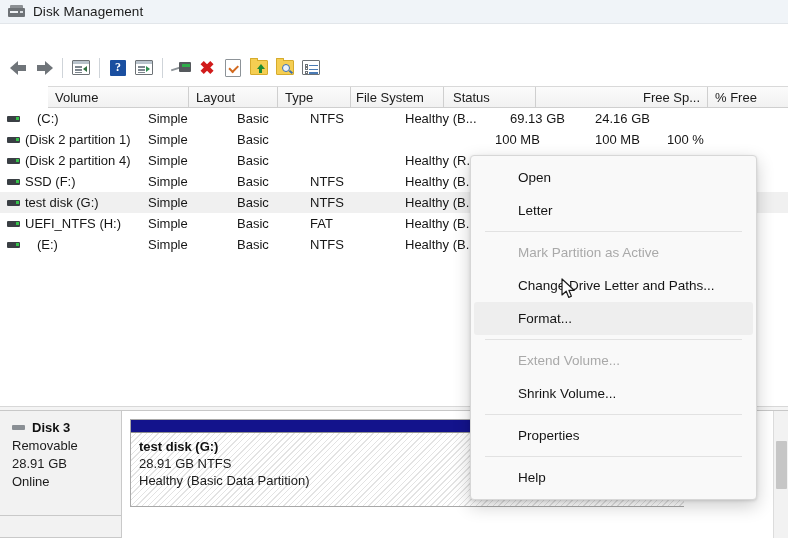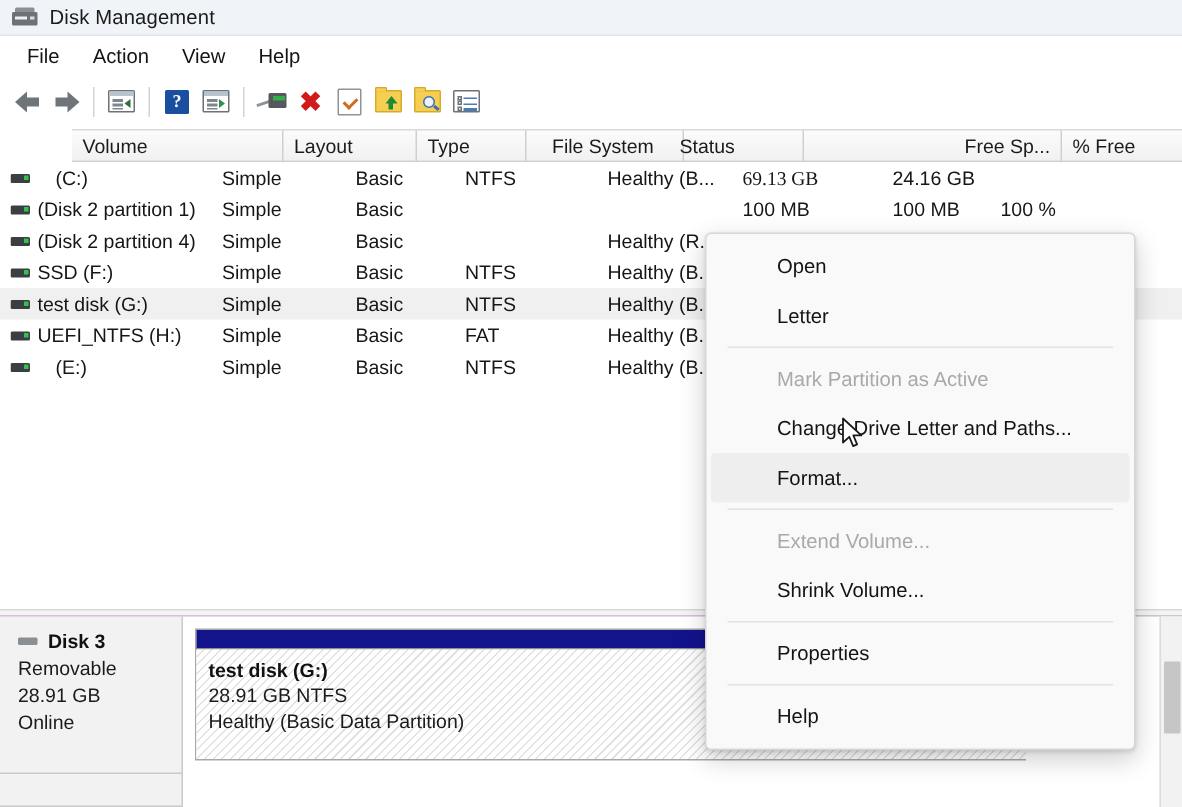--- a/index.html
+++ b/index.html
@@ -152,21 +152,21 @@
   
   .splitter {
     position: absolute; left: 0; top: 406px; width: 788px; height: 5px;
     background: #f4f4f4; border-top: 1px solid #d8d8d8; border-bottom: 1px solid #c8c8c8;
     cursor: ns-resize;
   }
 
   
   .diskpane {
     position: absolute; left: 0; top: 411px; width: 684px; height: 127px;
-    background: #f0abfc; overflow: hidden;
+    background: #a21caf; overflow: hidden;
   }
   .diskrow {
     position: relative; width: 788px; height: 105px;
     display: flex;
     border-bottom: 1px solid #c9c9c9;
   }
   .diskinfo {
     width: 122px; flex: 0 0 122px; height: 105px;
     background: #f2f2f2; border: 1px solid #c9c9c9; border-left: none; border-top: none;
     padding: 9px 0 0 12px;
@@ -236,26 +236,20 @@
   <div class="titlebar">
     <span class="ico-disk-title">
       <span class="top"></span>
         <span class="body"></span>
         <span class="slot"></span>
         <span class="led"></span>
     </span>
     <span class="title-text">Disk Management</span>
   </div>
 
-  <div class="menubar">
-    <div class="mi">File</div>
-    <div class="mi">Action</div>
-    <div class="mi">View</div>
-    <div class="mi">Help</div>
-  </div>
 
   <div class="toolbar">
     <div class="tb-btn">
       <span class="arrow left">
           <i class="head"></i>
           <i class="shaft"></i>
         </span>
     </div>
     <div class="tb-btn">
       <span class="arrow right">
@@ -327,38 +321,38 @@
         <i class="bx" style="top:10.3px"></i>
           <i class="ln" style="top:11.4px"></i>
       </span>
     </div>
   </div>
 
   <div class="colheader" id="colheader">
       <div class="cell" style="left: 0px; width: 141px;">Volume</div>
       <div class="cell" style="left: 141px; width: 89px;">Layout</div>
       <div class="cell" style="left: 230px; width: 73px;">Type</div>
-      <div class="cell" style="left: 313px; width: 95px;">File System</div>
+      <div class="cell" style="left: 301px; width: 95px;">File System</div>
       <div class="cell" style="left: 398px; width: 90px;">Status</div>
       <div class="cell" style="left: 588px; width: 72px;">Free Sp...</div>
       <div class="cell" style="left: 660px; width: 118px;">% Free</div>
       <div class="cell" style="left: 778px; width: 10px;"></div>
     </div>
 
   <div class="listbody" id="listbody">
       <div class="vrow">
         <div class="c" style="left: 7px; width: 133px;">
           <span class="vol-icon"></span>
           <span style="margin-left: 12px;">(C:)</span>
         </div>
         <div class="c" style="left: 148px; width: 81px;">Simple</div>
         <div class="c" style="left: 237px; width: 65px;">Basic</div>
         <div class="c" style="left: 310px; width: 87px;">NTFS</div>
         <div class="c" style="left: 405px; width: 82px;">Healthy (B...</div>
-        <div class="c" style="left: 495px; width: 92px; font-family: Liberation Serif, serif;">69.13 GB</div>
+        <div class="c" style="left: 510px; width: 92px;">69.13 GB</div>
         <div class="c" style="left: 595px; width: 64px;">24.16 GB</div>
       </div>
       <div class="vrow">
         <div class="c" style="left: 7px; width: 133px;">
           <span class="vol-icon"></span>
           <span>(Disk 2 partition 1)</span>
         </div>
         <div class="c" style="left: 148px; width: 81px;">Simple</div>
         <div class="c" style="left: 237px; width: 65px;">Basic</div>
         <div class="c" style="left: 310px; width: 87px;"></div>

